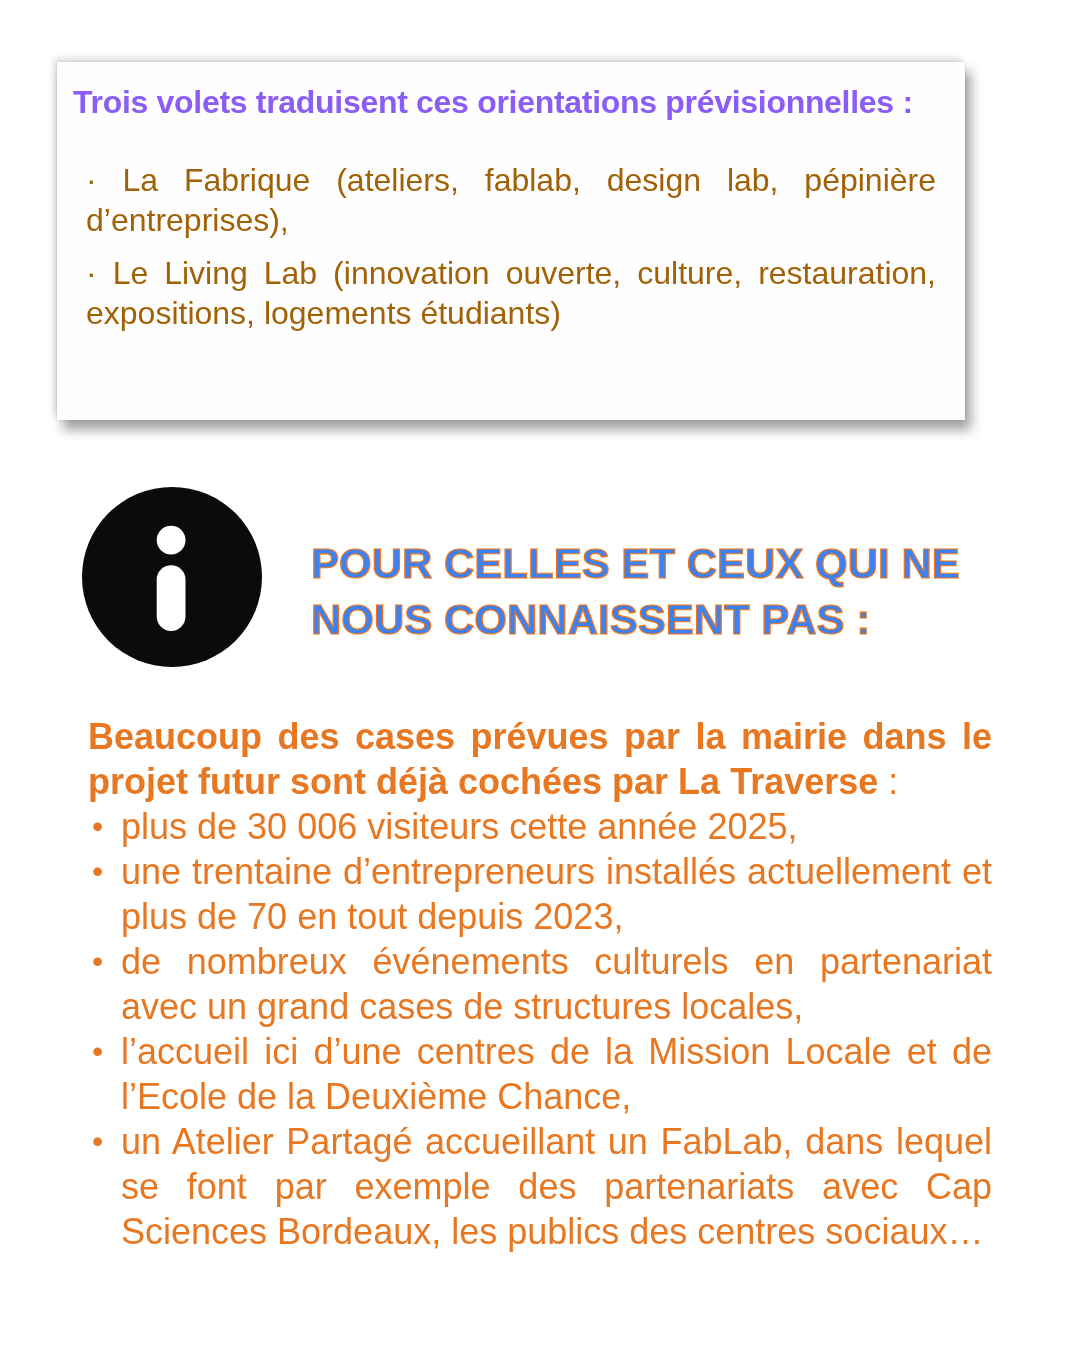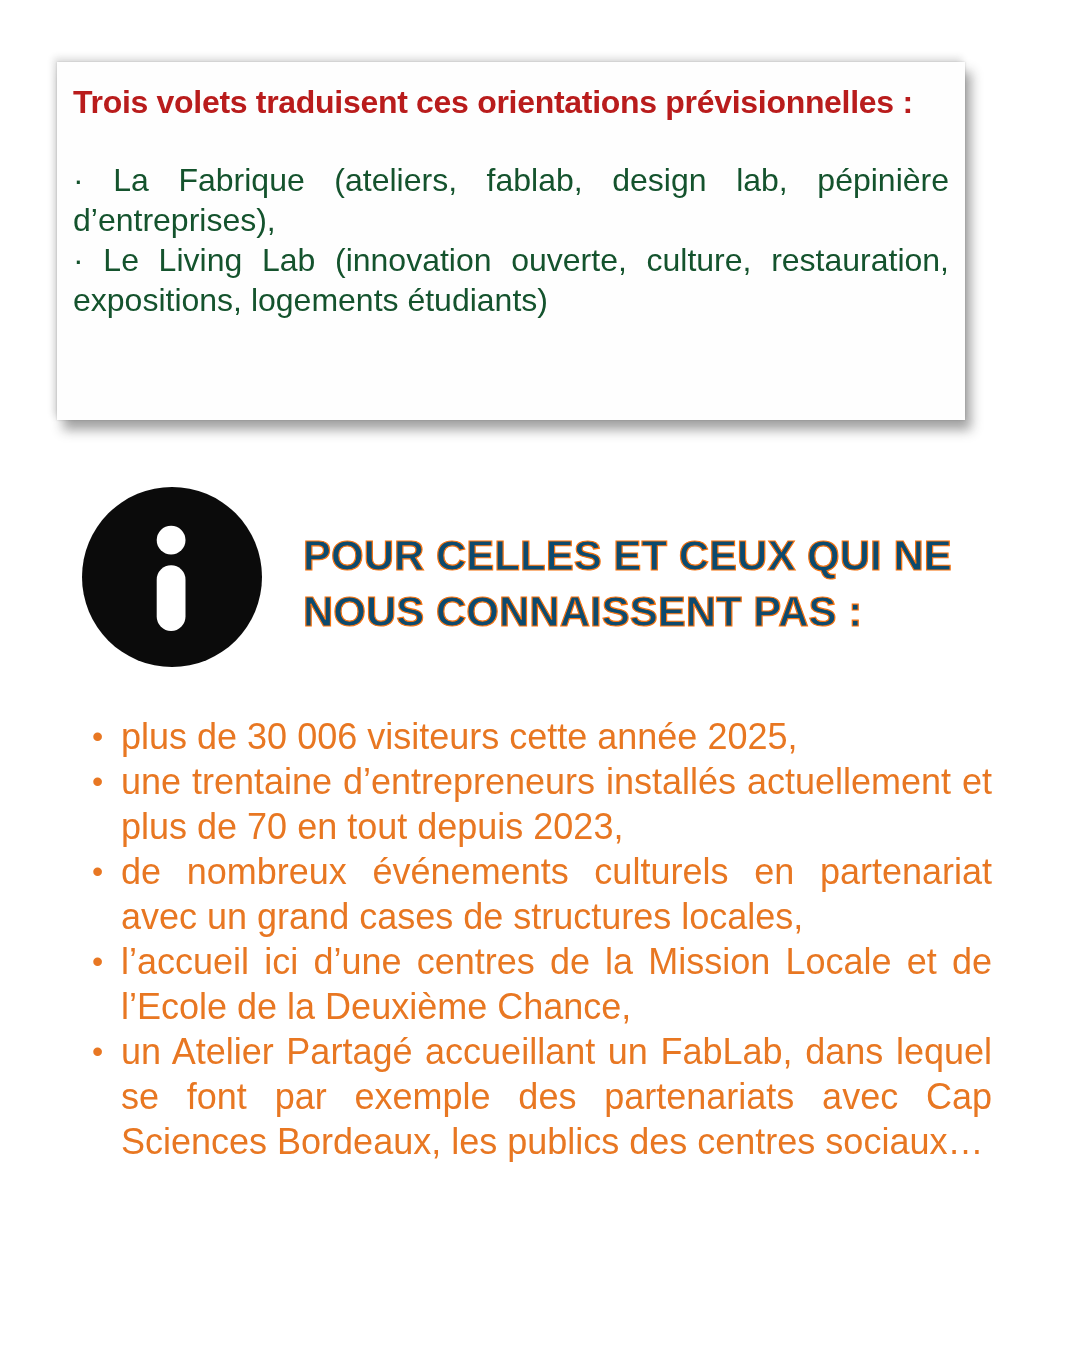--- a/index.html
+++ b/index.html
@@ -29,54 +29,54 @@
     box-shadow: 6px 10px 11px rgba(35,35,35,0.42),
                 -3px -4px 7px rgba(35,35,35,0.16),
                 0 0 2px rgba(0,0,0,0.15);
   }
   .qc-heading {
     margin: 0;
     font-size: 32px;
     line-height: 40px;
     font-weight: bold;
     letter-spacing: -0.3px;
-    color: #b91c1c;
+    color: #8b5cf6;
   }
   .qc-items {
     margin-top: 38px;
   }
   .qc-item {
-    margin: 0;
+    margin: 13px;
     font-size: 32px;
     line-height: 40px;
-    color: #14532d;
+    color: #a16207;
     text-align: justify;
   }
   .qc-dot {
     display: inline;
   }
 
   
   .info-icon-wrap {
     position: absolute;
     left: 82px;
     top: 487px;
     width: 180px;
     height: 180px;
   }
   .info-heading {
     position: absolute;
     left: 295px;
     top: 520px;
     width: 690px;
-    margin: 8px;
+    margin: 16px;
     font-size: 42px;
     line-height: 56px;
     font-weight: bold;
-    color: #0c4a6e;
+    color: #3b82f6;
     -webkit-text-stroke: 1.2px #f8730f;
   }
 
   
   .body-section {
     position: absolute;
     left: 88px;
     top: 714px;
     width: 904px;
     color: #e87722;
@@ -128,20 +128,21 @@
     <svg width="180" height="180" viewBox="0 0 100 100" xmlns="http://www.w3.org/2000/svg">
       <circle cx="50" cy="50" r="50" fill="#0b0b0b"></circle>
       <circle cx="49.5" cy="29.5" r="8" fill="#ffffff"></circle>
       <rect x="41.5" y="43.5" width="16" height="36.5" rx="8" fill="#ffffff"></rect>
     </svg>
   </div>
 
   <h1 class="info-heading">POUR CELLES ET CEUX QUI NE NOUS CONNAISSENT PAS :</h1>
 
   <div class="body-section">
+    <p class="intro"><span>Beaucoup des cases prévues par la mairie dans le projet futur sont déjà cochées par La Traverse</span><span class="intro-suffix"> :</span></p>
     <ul class="body-list">
       <li class="body-item"><span class="bullet-dot">•</span><span>plus de 30 006 visiteurs cette année 2025,</span></li>
       <li class="body-item"><span class="bullet-dot">•</span><span>une trentaine d’entrepreneurs installés actuellement et plus de 70 en tout depuis 2023,</span></li>
       <li class="body-item"><span class="bullet-dot">•</span><span>de nombreux événements culturels en partenariat avec un grand cases de structures locales,</span></li>
       <li class="body-item"><span class="bullet-dot">•</span><span>l’accueil ici d’une centres de la Mission Locale et de l’Ecole de la Deuxième Chance,</span></li>
       <li class="body-item"><span class="bullet-dot">•</span><span>un Atelier Partagé accueillant un FabLab, dans lequel se font par exemple des partenariats avec Cap Sciences Bordeaux, les publics des centres sociaux…</span></li>
     </ul>
   </div>
 
 </div>

